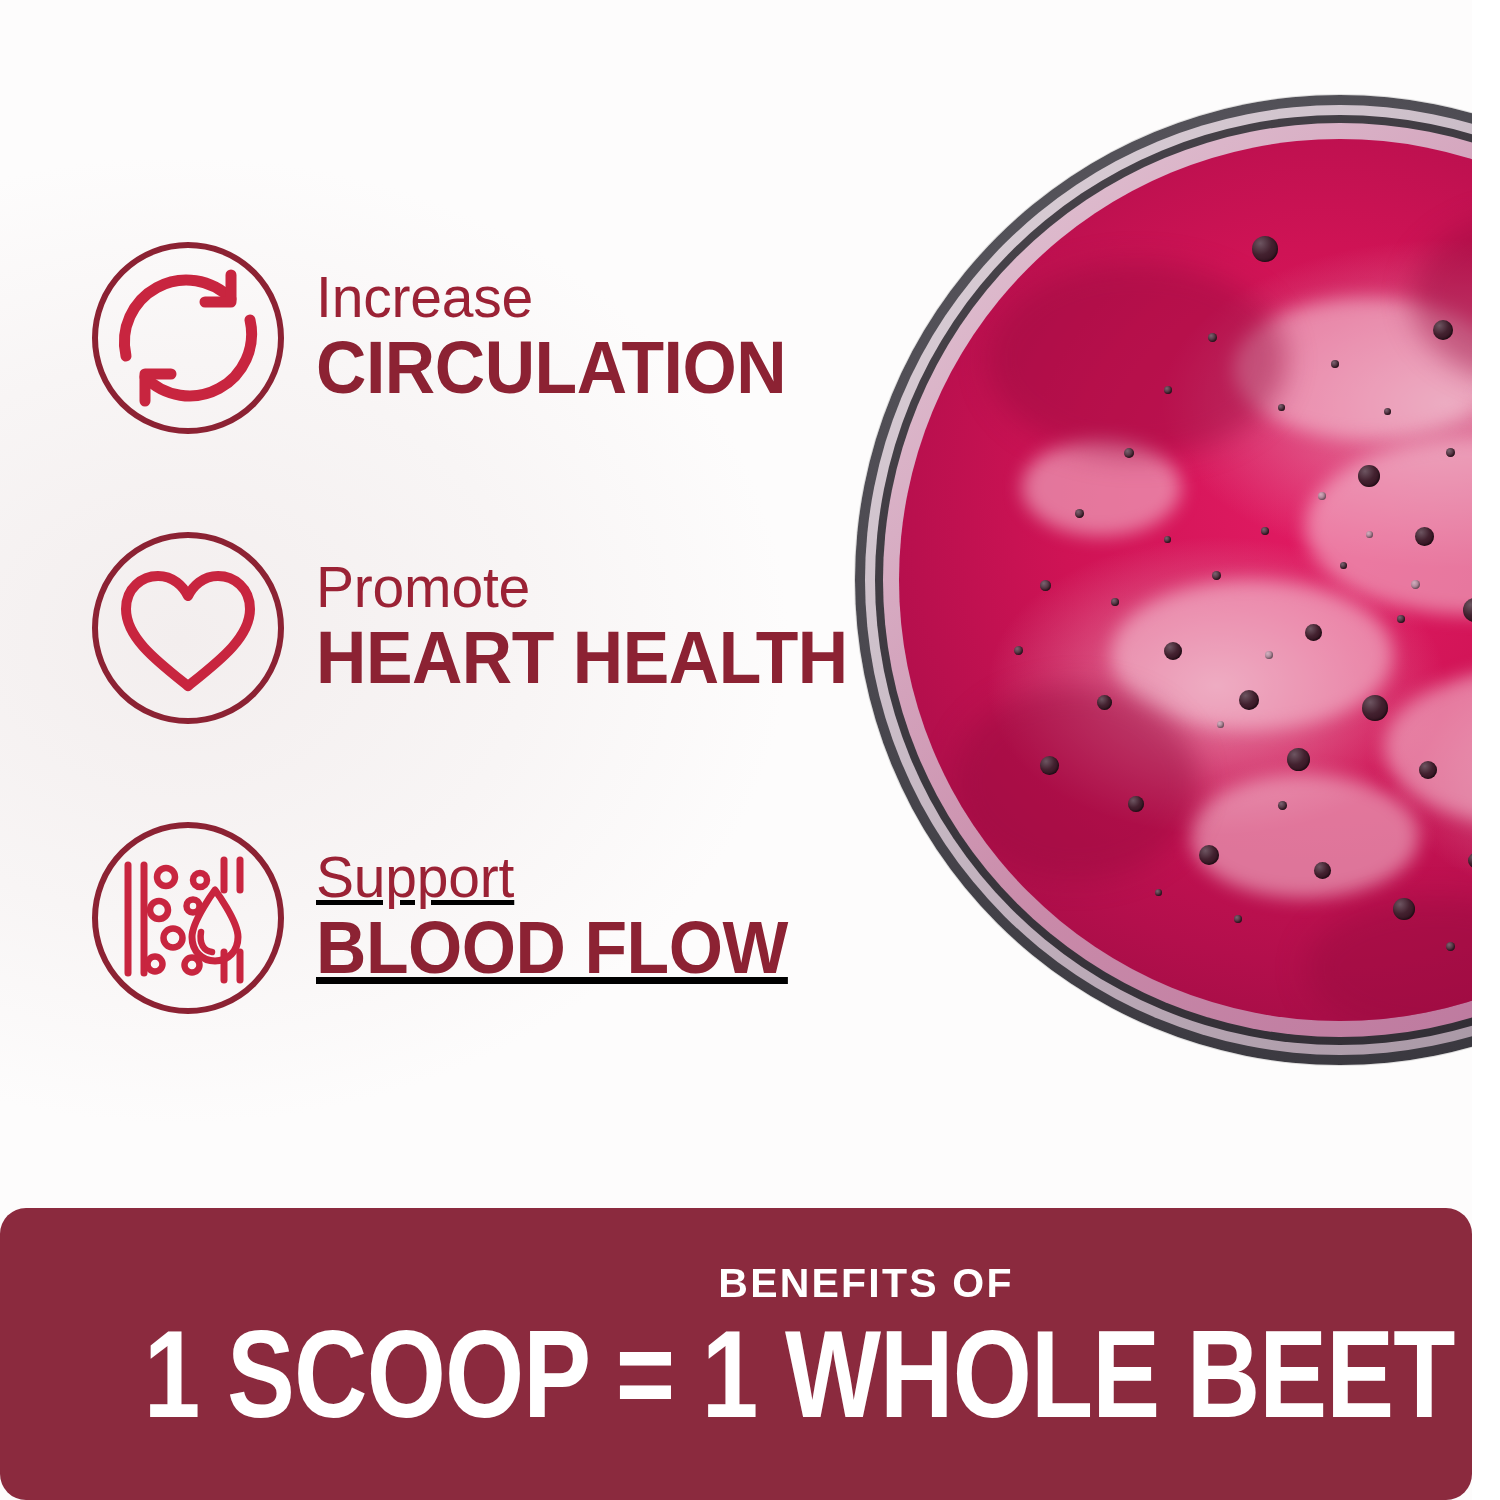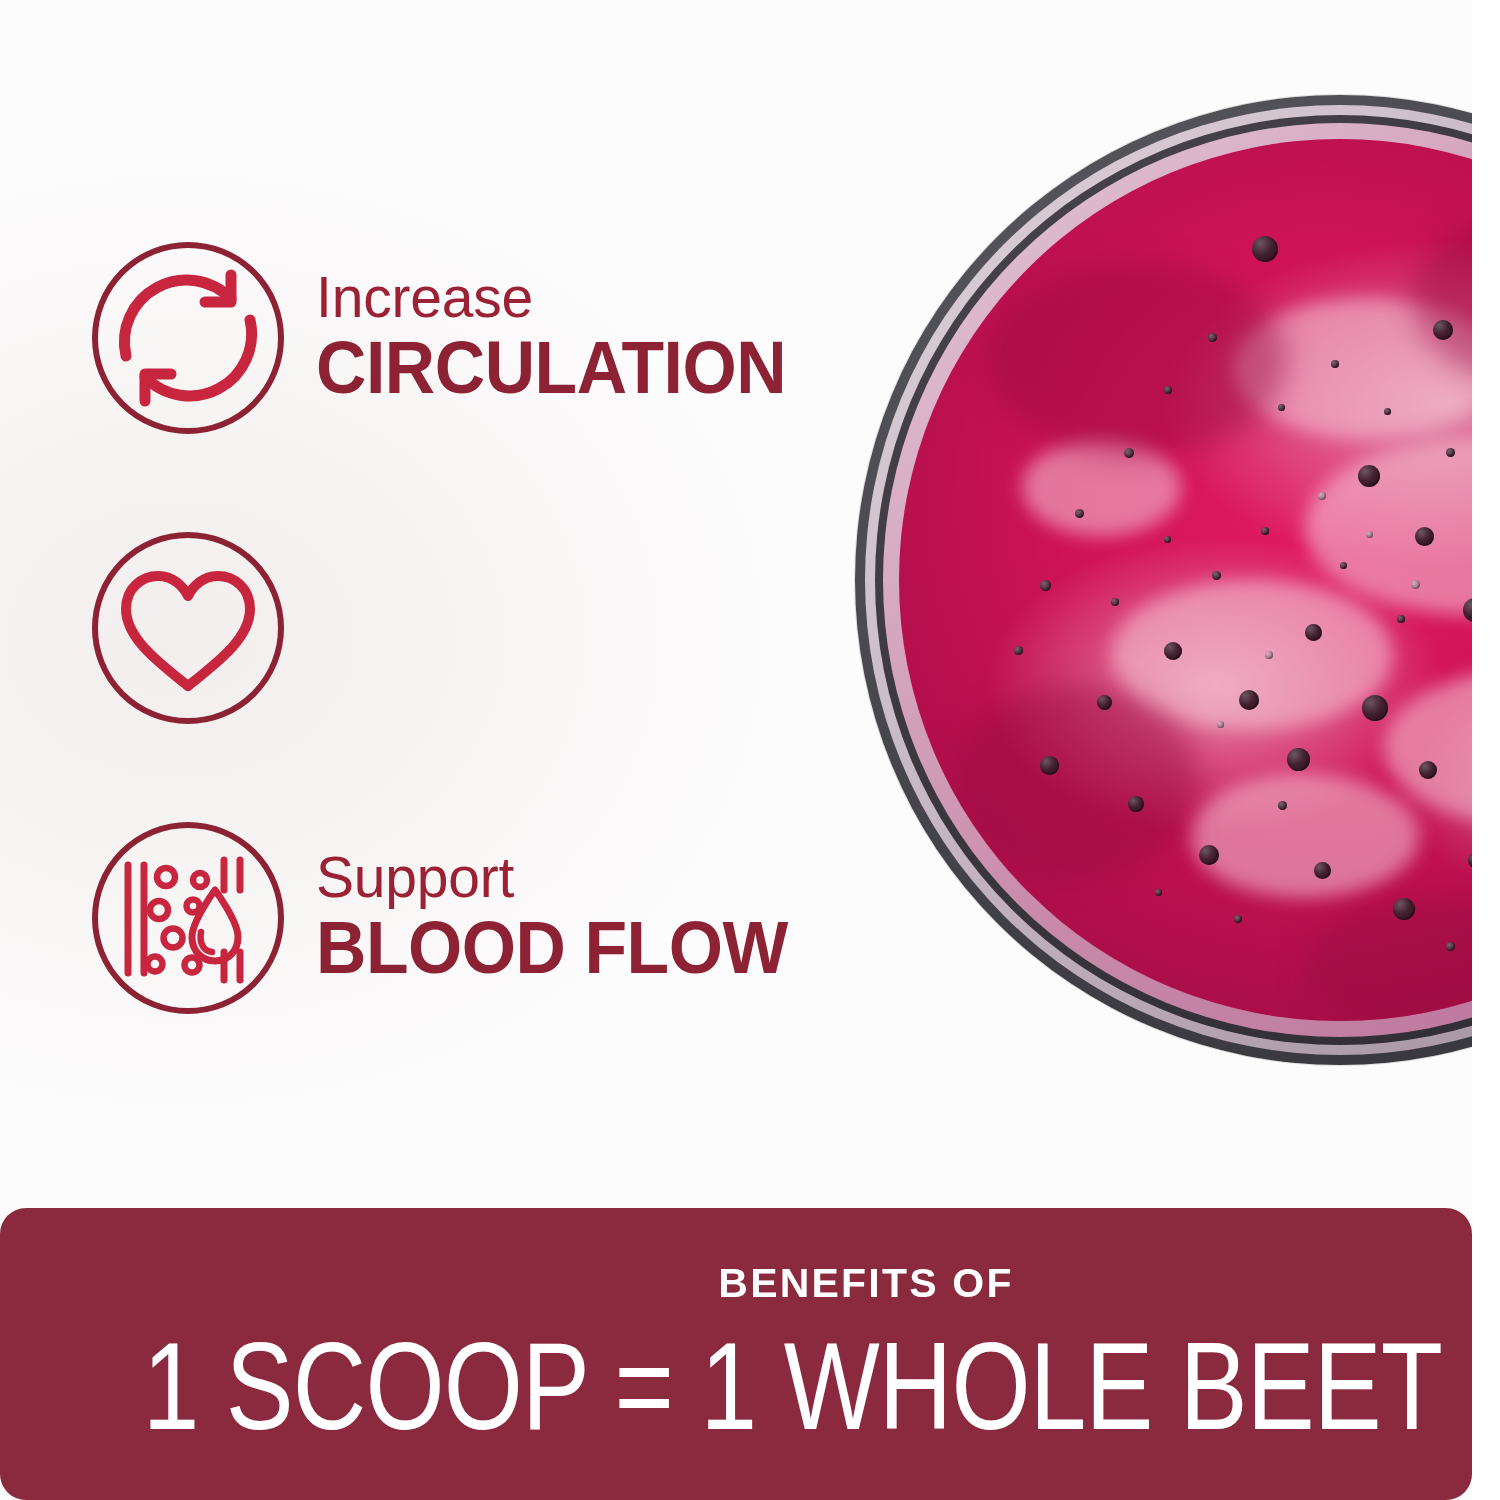--- a/index.html
+++ b/index.html
@@ -104,21 +104,21 @@
     left: 88px;
     top: 232px;
     width: 740px;
   }
   .benefit-row {
     display: flex;
     align-items: center;
     height: 212px;
     margin-bottom: 78px;
   }
-  .benefit-row:last-child { margin-bottom: 0; }
+  .benefit-row:last-child { margin-bottom: 0; text-decoration: underline; }
 
   .icon-ring {
     flex: 0 0 auto;
     width: 200px;
     height: 200px;
     position: relative;
   }
   .icon-ring svg { display: block; }
 
   .benefit-text {
@@ -169,25 +169,24 @@
     transform: translateX(130px);
     white-space: nowrap;
   }
   .banner-headline {
     position: absolute;
     top: 104px;
     left: 0;
     right: 0;
     text-align: left;
     font-size: 124px;
-    font-weight: 400;
+    font-weight: 700;
     letter-spacing: -1px;
     line-height: 1;
     white-space: nowrap;
-    margin-top: 12px;
   }
   .banner-headline .sq {
     display: inline-block;
     transform: scaleX(0.82);
     transform-origin: center center;
   }
 </style>
 </head>
 <body>
 
@@ -298,20 +297,24 @@
           <circle cx="100" cy="100" r="93" fill="none" stroke="#8c2233" stroke-width="6"></circle>
           <path d="M 100 158
                    C 70 134 38 110 38 81
                    C 38 60 54 48 70 48
                    C 85 48 95 58 100 68
                    C 105 58 115 48 130 48
                    C 146 48 162 60 162 81
                    C 162 110 130 134 100 158 Z" fill="none" stroke="#c8253f" stroke-width="10" stroke-linejoin="round" stroke-linecap="round"></path>
         </svg>
       </div>
+      <div class="benefit-text">
+        <div class="benefit-top">Promote</div>
+        <div class="benefit-bottom">HEART HEALTH</div>
+      </div>
     </div>
 
     <div class="benefit-row">
       <div class="icon-ring">
         <svg width="200" height="200" viewBox="0 0 200 200" aria-hidden="true">
           <circle cx="100" cy="100" r="93" fill="none" stroke="#8c2233" stroke-width="6"></circle>
           <g stroke="#c8253f" stroke-width="7" stroke-linecap="round" fill="none">
 
             <line x1="40" y1="47" x2="40" y2="155"></line>
             <line x1="56" y1="47" x2="56" y2="155"></line>

